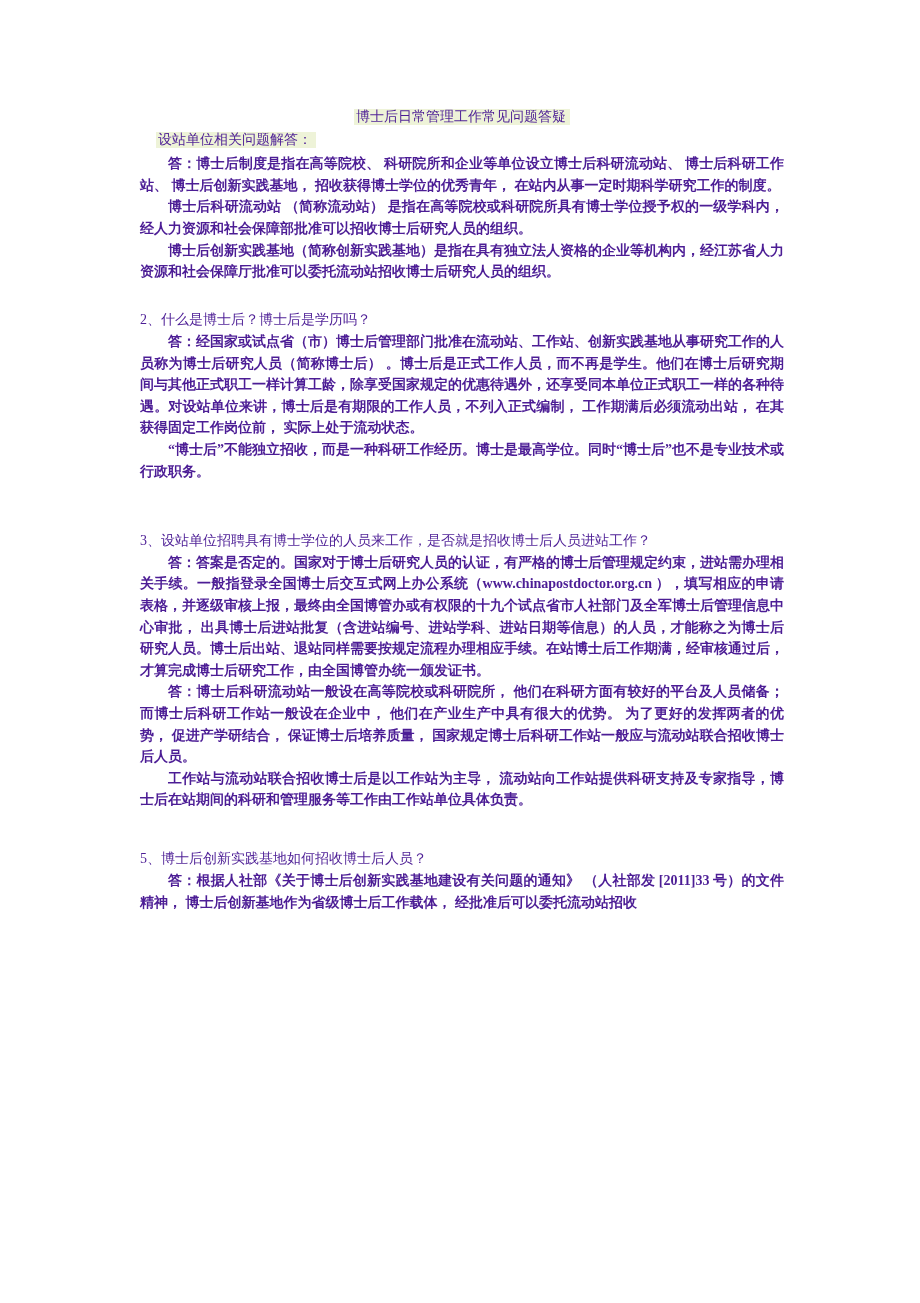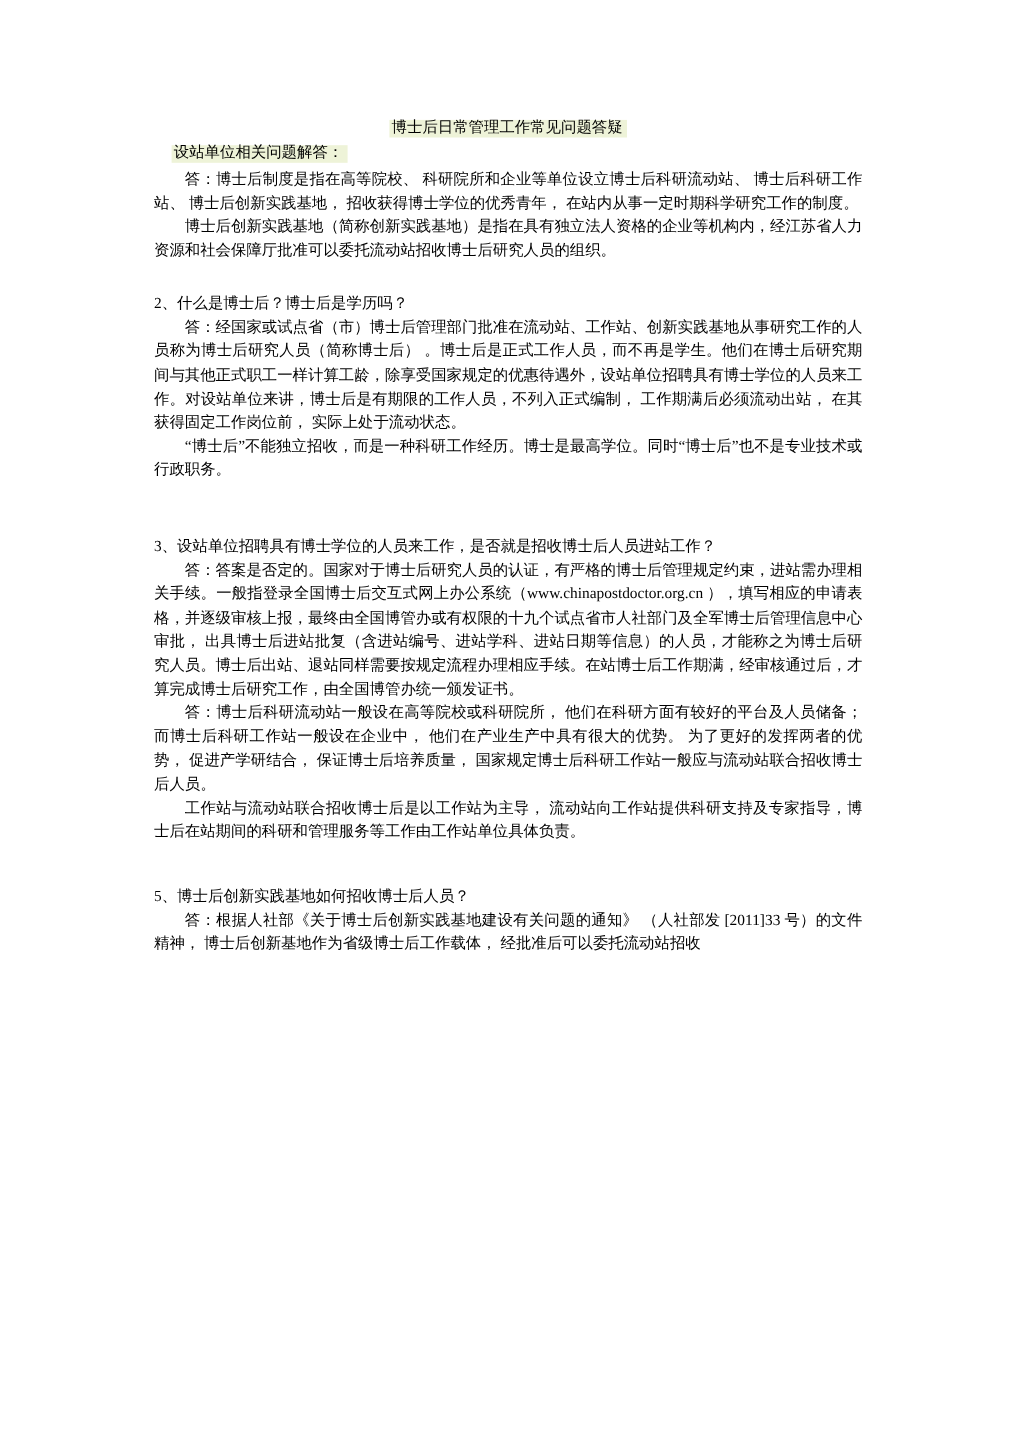--- a/index.html
+++ b/index.html
@@ -7,21 +7,21 @@
     padding: 0;
     background: #ffffff;
   }
   .page {
     width: 920px;
     height: 1303px;
     background: #ffffff;
     box-sizing: border-box;
     padding: 106px 136px 0 140px;
     font-family: "Liberation Serif", "DejaVu Serif", serif;
-    color: #000000;
+    color: #4c1d95;
     overflow: hidden;
   }
   .para {
     margin: 0;
     font-size: 14px;
     line-height: 21.6px;
     text-align: justify;
     word-break: break-all;
   }
   .title-line {
@@ -30,38 +30,40 @@
   }
   .section-line {
     margin-bottom: 3px;
     padding-left: 16px;
   }
   .q {
     margin-top: 5px;
   }
   .a {
     text-indent: 2em;
+    font-weight: bold;
   }
   .highlight {
     background: var(--hl, #eef3d8);
     padding: 0 4px 1px 2px;
   }
 </style>
 </head>
 <body>
 
 <div class="page">
   <p class="para title-line"><span class="highlight">博士后日常管理工作常见问题答疑</span></p>
   <p class="para section-line"><span class="highlight">设站单位相关问题解答：</span></p>
   <div id="document-body">
       <p class="para a">答：博士后制度是指在高等院校、 科研院所和企业等单位设立博士后科研流动站、 博士后科研工作站、 博士后创新实践基地， 招收获得博士学位的优秀青年， 在站内从事一定时期科学研究工作的制度。</p>
+      <p class="para a">博士后科研流动站 （简称流动站） 是指在高等院校或科研院所具有博士学位授予权的一级学科内，经人力资源和社会保障部批准可以招收博士后研究人员的组织。</p>
       <p class="para a">博士后创新实践基地（简称创新实践基地）是指在具有独立法人资格的企业等机构内，经江苏省人力资源和社会保障厅批准可以委托流动站招收博士后研究人员的组织。</p>
       <p class="para" style="height: 21.6px;"></p>
       <p class="para q">2、什么是博士后？博士后是学历吗？</p>
-      <p class="para a">答：经国家或试点省（市）博士后管理部门批准在流动站、工作站、创新实践基地从事研究工作的人员称为博士后研究人员（简称博士后） 。博士后是正式工作人员，而不再是学生。他们在博士后研究期间与其他正式职工一样计算工龄，除享受国家规定的优惠待遇外，设站单位招聘具有博士学位的人员来工作。对设站单位来讲，博士后是有期限的工作人员，不列入正式编制， 工作期满后必须流动出站， 在其获得固定工作岗位前， 实际上处于流动状态。</p>
+      <p class="para a">答：经国家或试点省（市）博士后管理部门批准在流动站、工作站、创新实践基地从事研究工作的人员称为博士后研究人员（简称博士后） 。博士后是正式工作人员，而不再是学生。他们在博士后研究期间与其他正式职工一样计算工龄，除享受国家规定的优惠待遇外，还享受同本单位正式职工一样的各种待遇。对设站单位来讲，博士后是有期限的工作人员，不列入正式编制， 工作期满后必须流动出站， 在其获得固定工作岗位前， 实际上处于流动状态。</p>
       <p class="para a">“博士后”不能独立招收，而是一种科研工作经历。博士是最高学位。同时“博士后”也不是专业技术或行政职务。</p>
       <p class="para" style="height: 43.2px;"></p>
       <p class="para q">3、设站单位招聘具有博士学位的人员来工作，是否就是招收博士后人员进站工作？</p>
       <p class="para a">答：答案是否定的。国家对于博士后研究人员的认证，有严格的博士后管理规定约束，进站需办理相关手续。一般指登录全国博士后交互式网上办公系统（www.chinapostdoctor.org.cn ），填写相应的申请表格，并逐级审核上报，最终由全国博管办或有权限的十九个试点省市人社部门及全军博士后管理信息中心审批， 出具博士后进站批复（含进站编号、进站学科、进站日期等信息）的人员，才能称之为博士后研究人员。博士后出站、退站同样需要按规定流程办理相应手续。在站博士后工作期满，经审核通过后，才算完成博士后研究工作，由全国博管办统一颁发证书。</p>
       <p class="para a">答：博士后科研流动站一般设在高等院校或科研院所， 他们在科研方面有较好的平台及人员储备； 而博士后科研工作站一般设在企业中， 他们在产业生产中具有很大的优势。 为了更好的发挥两者的优势， 促进产学研结合， 保证博士后培养质量， 国家规定博士后科研工作站一般应与流动站联合招收博士后人员。</p>
       <p class="para a">工作站与流动站联合招收博士后是以工作站为主导， 流动站向工作站提供科研支持及专家指导，博士后在站期间的科研和管理服务等工作由工作站单位具体负责。</p>
       <p class="para" style="height: 32.4px;"></p>
       <p class="para q">5、博士后创新实践基地如何招收博士后人员？</p>
       <p class="para a">答：根据人社部《关于博士后创新实践基地建设有关问题的通知》 （人社部发 [2011]33 号）的文件精神， 博士后创新基地作为省级博士后工作载体， 经批准后可以委托流动站招收</p>
     </div>

